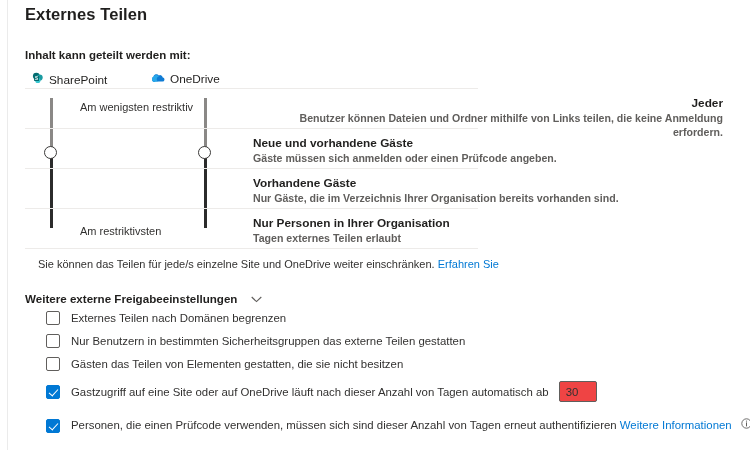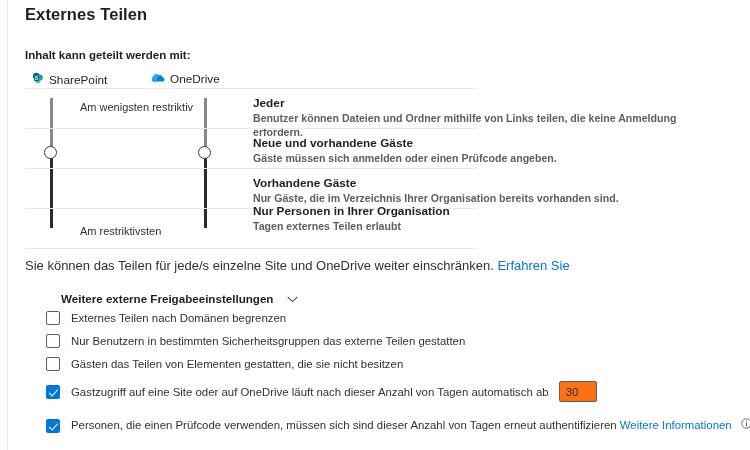--- a/index.html
+++ b/index.html
@@ -159,41 +159,40 @@
     font-size: 11px;
     color: #323130;
     white-space: nowrap;
   }
   .cap-least { left: 80px; top: 101px; }
   .cap-most  { left: 80px; top: 225px; }
 
   
   .restrict-note {
     position: absolute;
-    left: 25px;
+    left: 38px;
     top: 258px;
-    font-size: 13px;
+    font-size: 11px;
     color: #323130;
     white-space: nowrap;
   }
   .restrict-note a {
     color: #0078d4;
     text-decoration: none;
   }
 
   
   .expander {
     position: absolute;
     left: 25px;
     top: 289px;
     display: flex;
     align-items: center;
     gap: 14px;
     cursor: pointer;
-    margin-left: 36px;
   }
   .expander-label {
     font-size: 11.6px;
     font-weight: 700;
     color: #201f1e;
   }
   .chev { display: block; }
 
   
   .cbrow {
@@ -238,21 +237,21 @@
     color: #0078d4;
     text-decoration: none;
   }
 
   .numbox {
     width: 38px;
     height: 21px;
     border: 1px solid #605e5c;
     border-radius: 2px;
     box-sizing: border-box;
-    background: #f97316;
+    background: #ef4444;
     font-family: "Liberation Sans", sans-serif;
     font-size: 11.4px;
     color: #323130;
     padding: 0 0 0 6px;
     outline: none;
   }
 
   .info-icon {
     display: inline-block;
     vertical-align: middle;
@@ -302,39 +301,39 @@
       <div class="track-bottom"></div>
       <div class="thumb"></div>
     </div>
 
     <div class="slider od">
       <div class="track-top"></div>
       <div class="track-bottom"></div>
       <div class="thumb"></div>
     </div>
 
-    <div class="opt" style="top:8px;">
+    <div class="opt" style="top:8px;text-align:right;">
       <div class="opt-title">Jeder</div>
       <div class="opt-desc">Benutzer können Dateien und Ordner mithilfe von Links teilen, die keine Anmeldung erfordern.</div>
     </div>
     <div class="row-rule" style="top:40px;"></div>
 
     <div class="opt" style="top:48px;">
       <div class="opt-title">Neue und vorhandene Gäste</div>
       <div class="opt-desc">Gäste müssen sich anmelden oder einen Prüfcode angeben.</div>
     </div>
     <div class="row-rule" style="top:80px;"></div>
 
     <div class="opt" style="top:88px;">
       <div class="opt-title">Vorhandene Gäste</div>
       <div class="opt-desc">Nur Gäste, die im Verzeichnis Ihrer Organisation bereits vorhanden sind.</div>
     </div>
     <div class="row-rule" style="top:120px;"></div>
 
-    <div class="opt" style="top:116px;">
+    <div class="opt" style="top:128px;">
       <div class="opt-title">Nur Personen in Ihrer Organisation</div>
       <div class="opt-desc">Tagen externes Teilen erlaubt</div>
     </div>
     <div class="row-rule" style="top:160px;"></div>
   </div>
 
   <div class="slider-cap cap-least">Am wenigsten restriktiv</div>
   <div class="slider-cap cap-most">Am restriktivsten</div>
 
   <div class="restrict-note">

